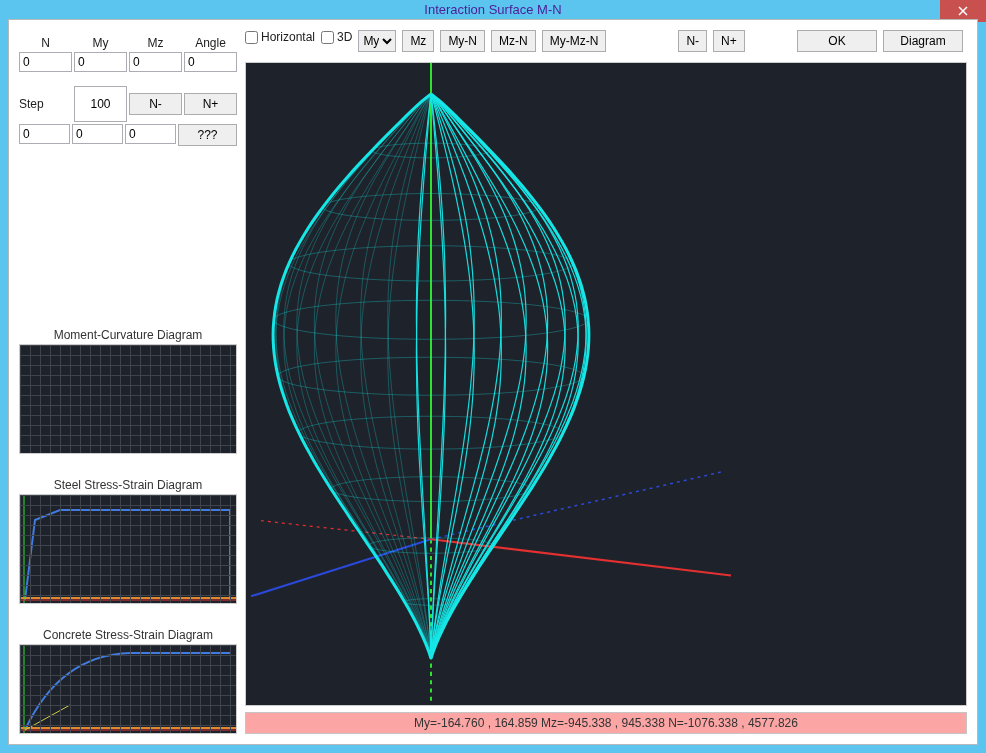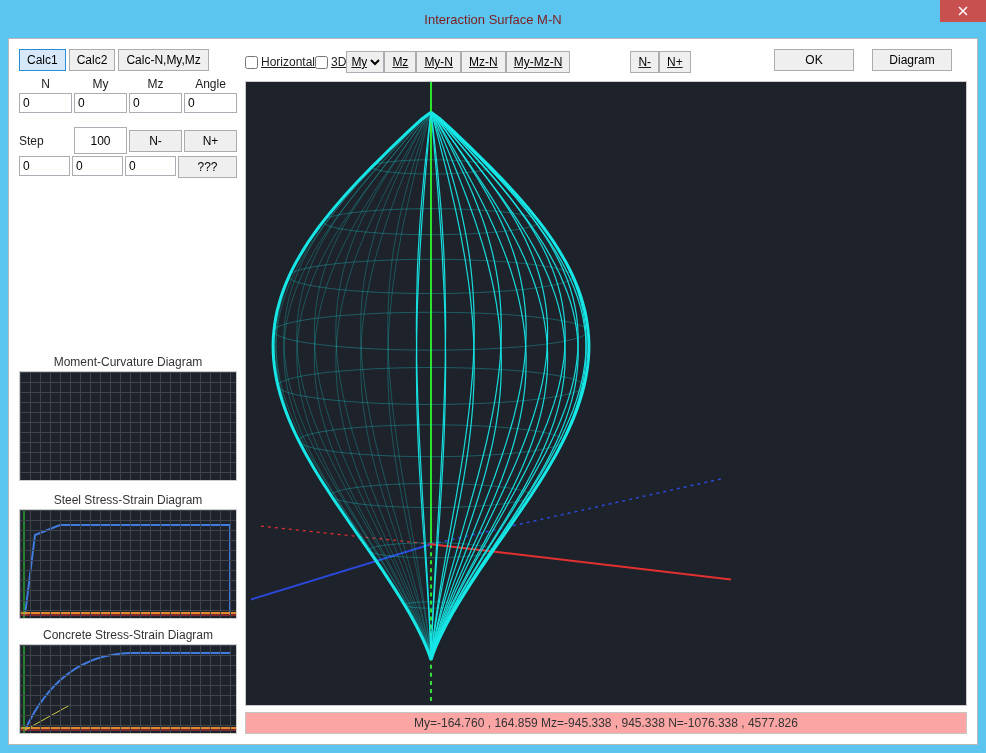--- a/index.html
+++ b/index.html
@@ -13,27 +13,27 @@
     color: #202020;
   }
   .window {
     width: 986px;
     height: 753px;
     background: #5BC5EF;
     display: flex;
     flex-direction: column;
   }
   .titlebar {
-    height: 38px;
+    height: 19px;
     background: #5BC5EF;
     display: flex;
     align-items: center;
     justify-content: center;
     position: relative;
-    color: #7f1d1d;
+    color: #4c1d95;
     font-size: 13px;
   }
   .titlebar .title {
     position: absolute;
     left: 50%;
     transform: translateX(-50%);
   }
   .close-btn {
     position: absolute;
     right: 0;
@@ -106,21 +106,21 @@
   .step-row {
     display: flex;
     gap: 2px;
     margin-top: 14px;
     align-items: center;
   }
   .step-row .step-label { flex:1; }
   .step-row .step-input { flex:1; }
   .step-row .step-input input {
     width: 100%;
-    height: 27px;
+    height: 36px;
     border: 1px solid #ABADB3;
     font-family: inherit;
     font-size: 12px;
     padding: 0 3px;
     text-align: center;
   }
   .step-row .sbtn { flex:1; }
   .step-row .sbtn button { width:100%; }
   .mini-title {
     margin-top: auto;
@@ -152,23 +152,23 @@
     pointer-events: none;
   }
   .right-panel {
     flex: 1;
     display: flex;
     flex-direction: column;
     gap: 6px;
   }
   .top-controls {
     display: flex;
-    align-items: center;
+    align-items: flex-start;
+    gap: 6px;
     height: 26px;
-    text-decoration: underline;
   }
   .checkbox-lbl {
     display: flex;
     align-items: center;
     gap: 3px;
     font-size: 12px;
   }
   .checkbox-lbl input { width: 13px; height: 13px; }
   .select-plane {
     height: 22px;
@@ -190,23 +190,23 @@
     background: #fca5a5;
     display: flex;
     align-items: center;
     justify-content: center;
     font-size: 12px;
     color: #333;
   }
   .right-buttons {
     position: absolute;
     top: 10px;
-    right: 25px;
-    display: flex;
-    gap: 18px;
+    right: 14px;
+    display: flex;
+    gap: 6px;
   }
   .right-buttons .btn { padding: 3px 0; width: 80px; }
   svg.main-svg { width:100%; height:100%; display:block; }
 </style>
 </head>
 <body>
 
 <div class="window">
   <div class="titlebar">
     <span class="title">Interaction Surface M-N</span>
@@ -214,25 +214,20 @@
       <svg width="10" height="10" viewBox="0 0 10 10">
           <path d="M1 1 L9 9 M9 1 L1 9" stroke="#fff" stroke-width="1.5"></path>
         </svg>
     </div>
   </div>
 
   <div class="client">
 
     <div class="left-panel">
 
-      <div class="calc-row">
-        <button class="btn btn-active">Calc1</button>
-        <button class="btn">Calc2</button>
-        <button class="btn">Calc-N,My,Mz</button>
-      </div>
 
       <div class="cols-header">
         <div>N</div>
         <div>My</div>
         <div>Mz</div>
         <div>Angle</div>
       </div>
       <div class="cols-row">
         <input value="0" style="">
         <input value="0" style="">
@@ -254,33 +249,33 @@
         <button class="btn" style="flex:1;">???</button>
       </div>
 
       <div style="flex:1;"></div>
 
       <div class="mini-section">
         <div class="mini-title">Moment-Curvature Diagram</div>
         <div class="mini-canvas grid-lines"></div>
       </div>
 
-      <div class="mini-section" style="margin-top:12px;">
+      <div class="mini-section" style="margin-top:24px;">
         <div class="mini-title">Steel Stress-Strain Diagram</div>
         <div class="mini-canvas grid-lines">
           <svg width="218" height="110" style="position:absolute;inset:0;">
             <polyline points="5,105 15,25 40,15 210,15 210,105" fill="none" stroke="#3F7BE0" stroke-width="2"></polyline>
             <line x1="0" y1="103" x2="218" y2="103" stroke="#E08A2E" stroke-width="2"></line>
             <line x1="4" y1="0" x2="4" y2="110" stroke="#2FE22F" stroke-width="1"></line>
             <line x1="0" y1="105" x2="218" y2="105" stroke="#E33030" stroke-width="1"></line>
           </svg>
         </div>
       </div>
 
-      <div class="mini-section" style="margin-top:9px;">
+      <div class="mini-section" style="margin-top:24px;">
         <div class="mini-title">Concrete Stress-Strain Diagram</div>
         <div class="mini-canvas grid-lines" style="height:90px;">
           <svg width="218" height="90" style="position:absolute;inset:0;">
             <path d="M5,85 Q 40,10 110,8 L 210,8" fill="none" stroke="#3F7BE0" stroke-width="2"></path>
             <line x1="0" y1="83" x2="218" y2="83" stroke="#E08A2E" stroke-width="2"></line>
             <line x1="4" y1="0" x2="4" y2="90" stroke="#2FE22F" stroke-width="1"></line>
             <line x1="0" y1="85" x2="218" y2="85" stroke="#E33030" stroke-width="1"></line>
             <line x1="5" y1="85" x2="50" y2="60" stroke="#CCCC44" stroke-width="1"></line>
           </svg>
         </div>

